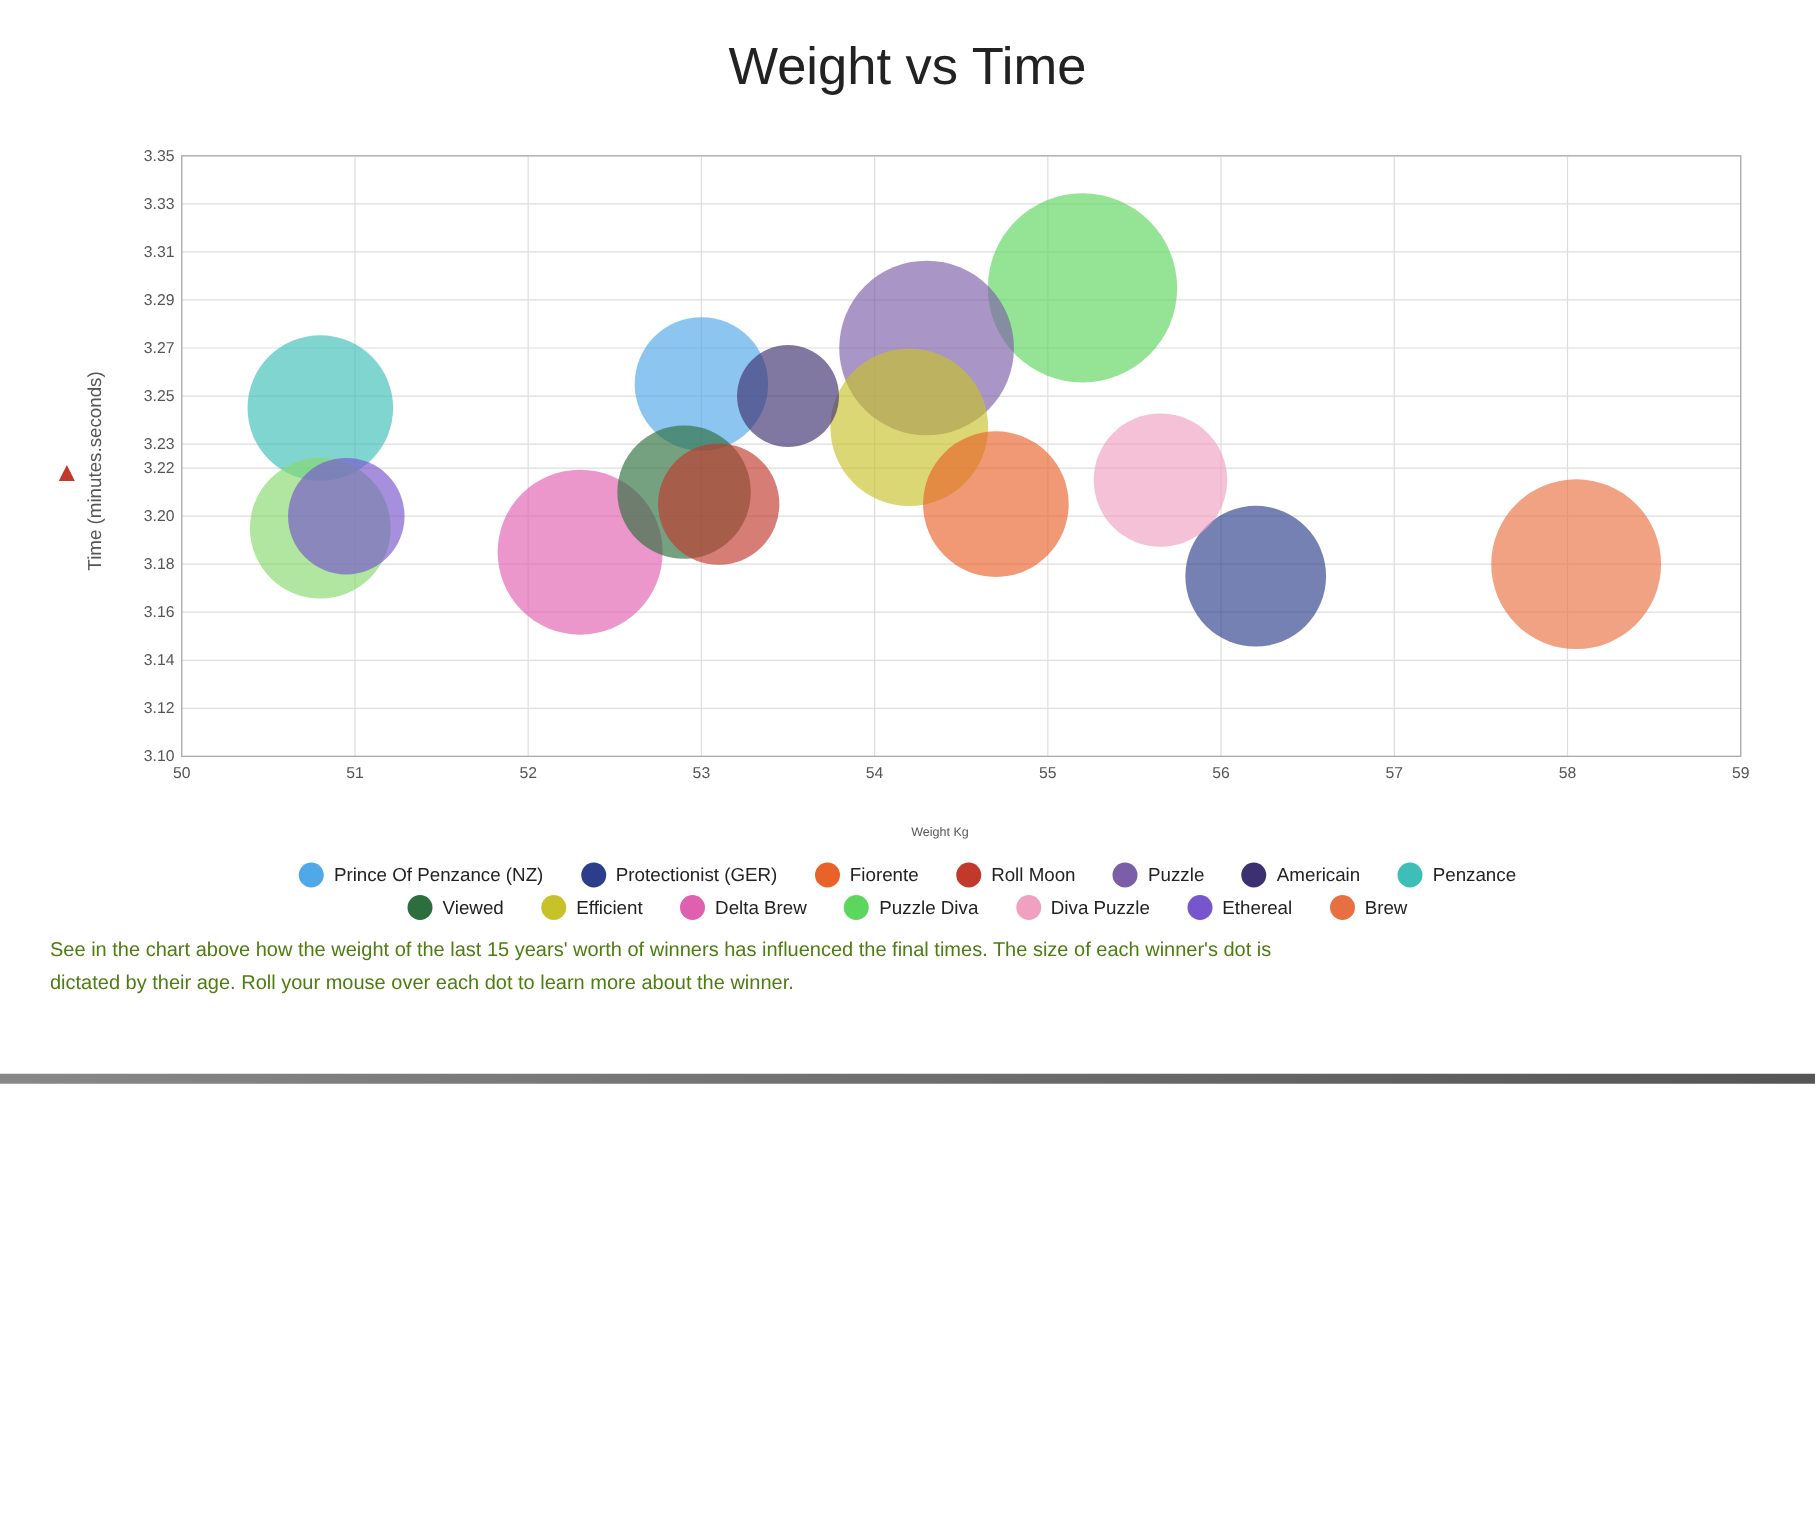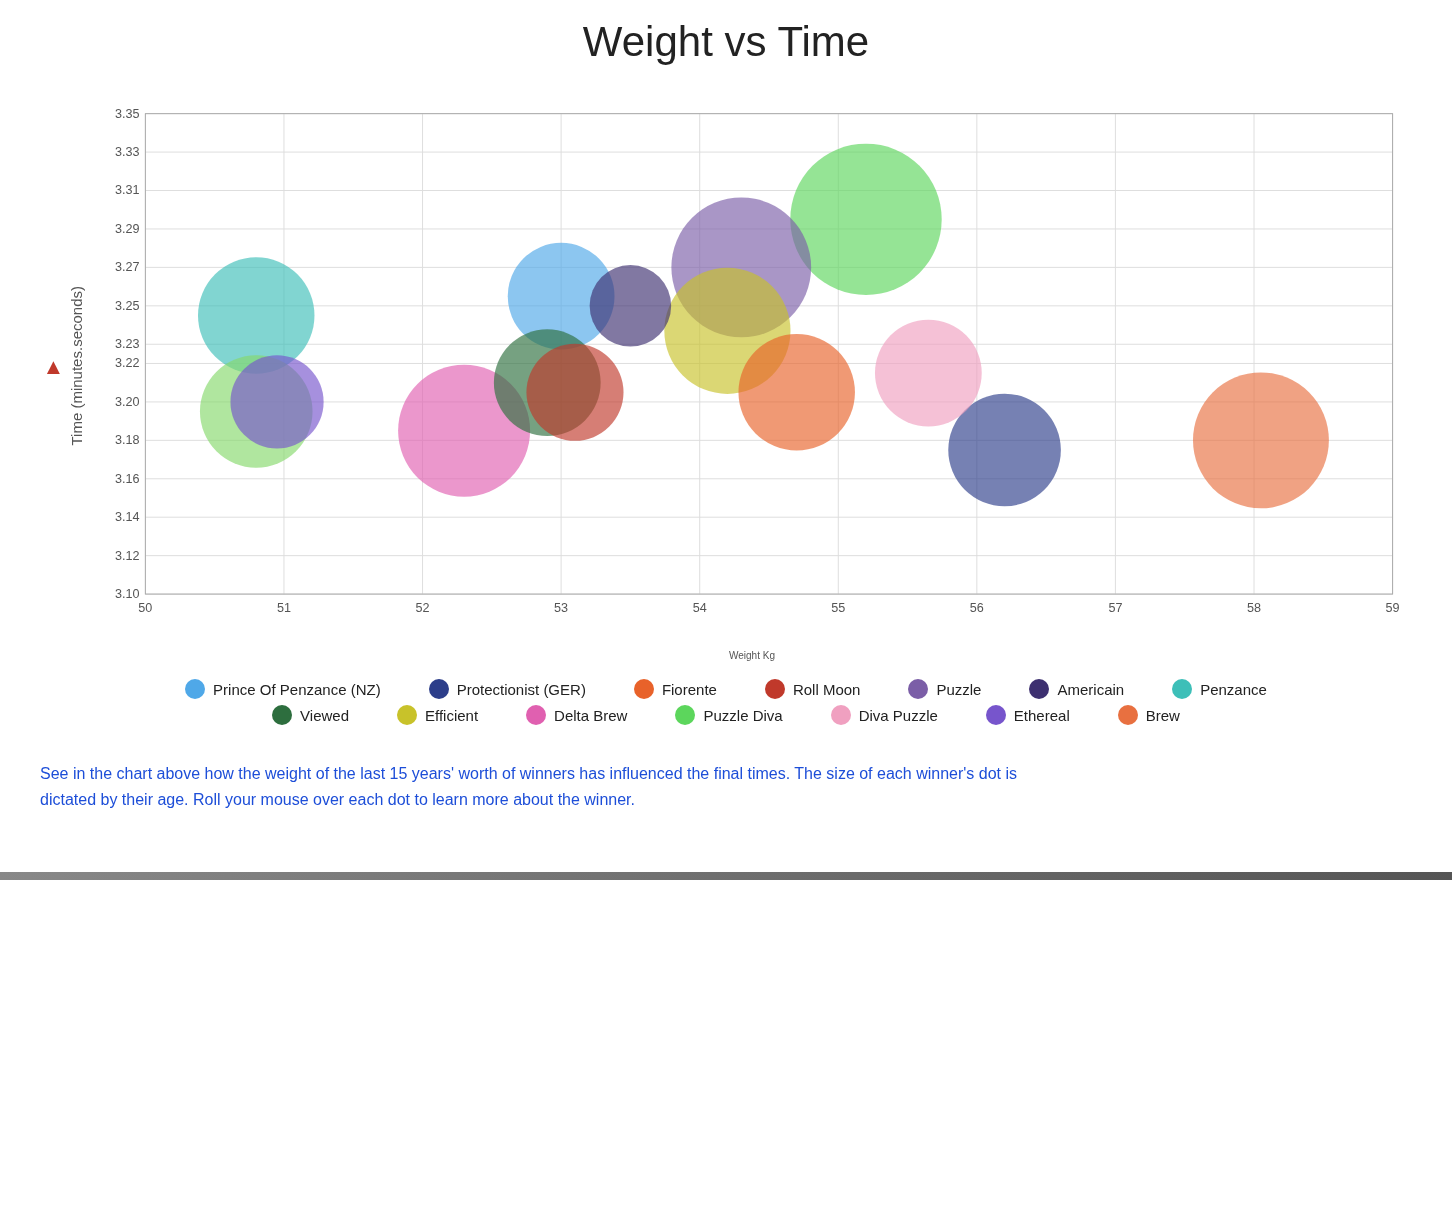--- a/index.html
+++ b/index.html
@@ -4,21 +4,21 @@
   <style>
     * { box-sizing: border-box; margin: 0; padding: 0; }
     body {
       background: #fff;
       font-family: 'Segoe UI', Arial, sans-serif;
       color: #333;
       width: 1452px;
       min-height: 1216px;
     }
     .page {
-      padding: 8px 40px 30px 40px;
+      padding: 19px 40px 30px 40px;
     }
     .chart-title {
       text-align: center;
       font-size: 42px;
       font-weight: 300;
       color: #222;
       margin-bottom: 20px;
       margin-top: 10px;
     }
     .chart-svg-container {
@@ -27,42 +27,42 @@
       position: relative;
     }
     svg.chart {
       width: 100%;
       height: 100%;
     }
     .legend-row {
       display: flex;
       flex-wrap: wrap;
       justify-content: center;
-      gap: 10px 48px;
+      gap: 10px 30px;
       margin: 6px 0;
     }
     .legend-item {
       display: flex;
       align-items: center;
       gap: 8px;
       font-size: 15px;
       color: #222;
     }
     .legend-dot {
       width: 20px;
       height: 20px;
       border-radius: 50%;
       display: inline-block;
       flex-shrink: 0;
     }
     .description {
       font-size: 16px;
-      color: #1d4ed8;
+      color: #4d7c0f;
       line-height: 1.6;
-      margin-top: 36px;
+      margin-top: 12px;
       max-width: 1000px;
     }
     .bottom-bar {
       height: 8px;
       background: linear-gradient(to right, #888, #555);
       margin-top: 30px;
     }
   </style>
 </head>
 <body>

